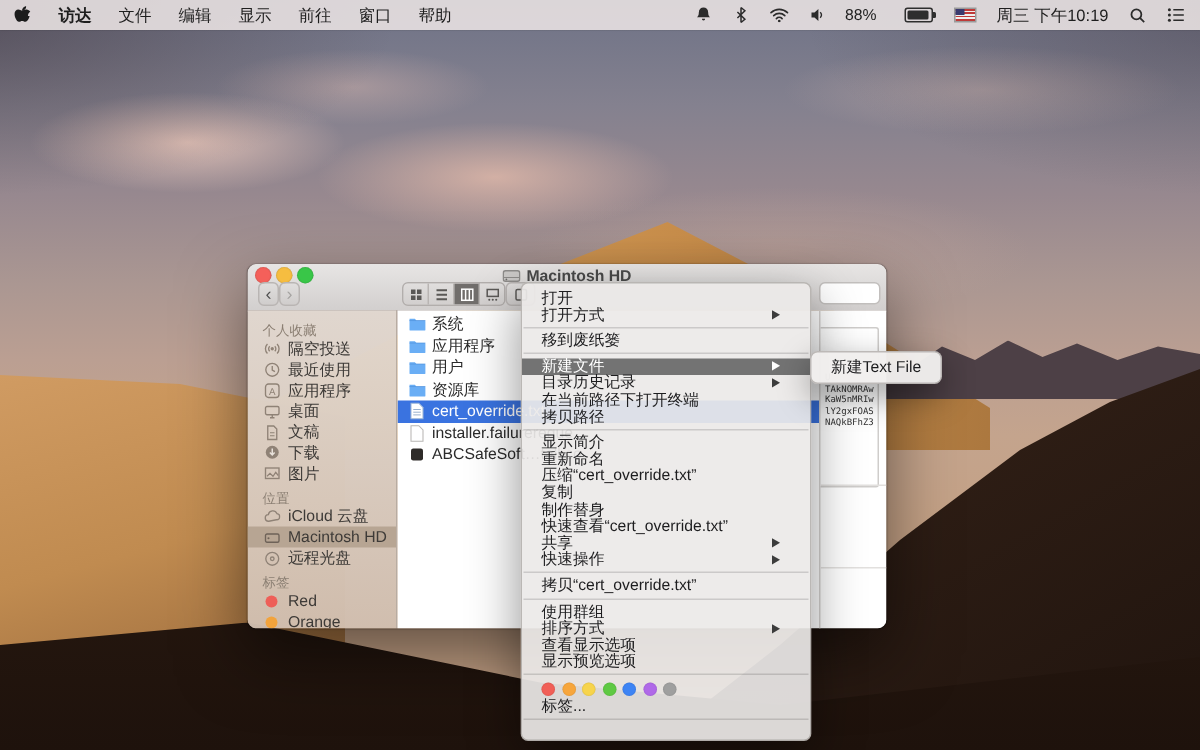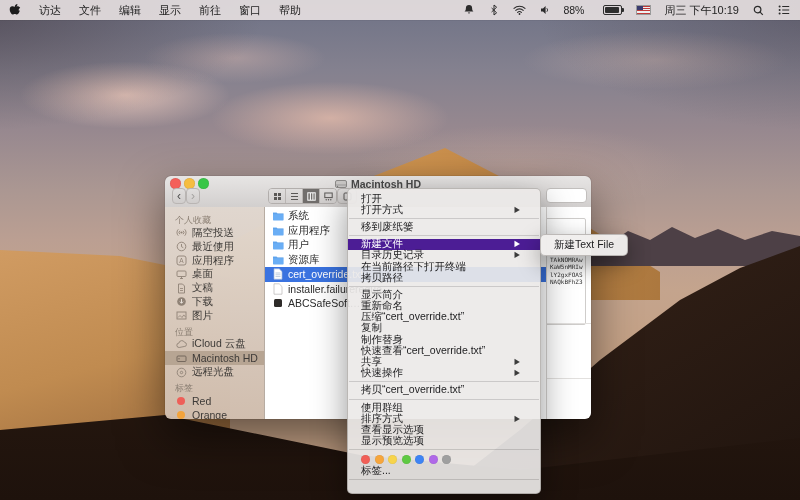--- a/index.html
+++ b/index.html
@@ -29,21 +29,21 @@
     background:linear-gradient(180deg,#3e2819,#1e120c)}
   #vignette{background:
     radial-gradient(420px 170px at -30px 12px, rgba(58,45,50,.5), transparent 70%),
     radial-gradient(420px 170px at 830px 12px, rgba(58,48,56,.35), transparent 70%)}
 
   
   #menubar{position:absolute;left:0;top:0;width:800px;height:20px;z-index:40;
     background:rgba(235,228,228,.88);display:flex;align-items:center;
     font-size:11px;color:#1e1e1e;box-shadow:0 0 1px rgba(0,0,0,.25)}
   #menubar .mitem{padding:0 9px;height:20px;display:flex;align-items:center;white-space:nowrap}
-  #menubar .mitem.bold{font-weight:normal}
+  #menubar .mitem.bold{font-weight:bold}
   #mb-right{margin-left:auto;display:flex;align-items:center;gap:0}
   #mb-right .sitem{padding:0 7px;height:20px;display:flex;align-items:center}
   .bat{width:17px;height:8px;border:1px solid #2e2e2e;border-radius:2px;position:relative;margin-right:1px}
   .bat .fill{position:absolute;left:1px;top:1px;bottom:1px;width:82%;background:#2e2e2e;border-radius:1px}
   .bat::after{content:'';position:absolute;right:-3px;top:2px;width:2px;height:4px;background:#2e2e2e;border-radius:0 1px 1px 0}
   .flag{width:13px;height:8px;position:relative;outline:.5px solid #9a9a9a;
     background:repeating-linear-gradient(180deg,#bf3a39 0 1.1px,#efefef 1.1px 2.2px)}
   .flag::before{content:'';position:absolute;left:0;top:0;width:5.5px;height:4.4px;background:#3a3a6e}
 
   
@@ -376,21 +376,21 @@
     </div>
   <div class="mi">
       <span>打开方式</span>
       <span class="ma">▶</span>
     </div>
   <div class="msep"></div>
   <div class="mi">
       <span>移到废纸篓</span>
     </div>
   <div class="msep"></div>
-  <div class="mi hl" style="background: #4c1d95;">
+  <div class="mi hl" style="background: #737373;">
       <span>新建文件</span>
       <span class="ma">▶</span>
     </div>
   <div class="mi">
       <span>目录历史记录</span>
       <span class="ma">▶</span>
     </div>
   <div class="mi">
       <span>在当前路径下打开终端</span>
     </div>

